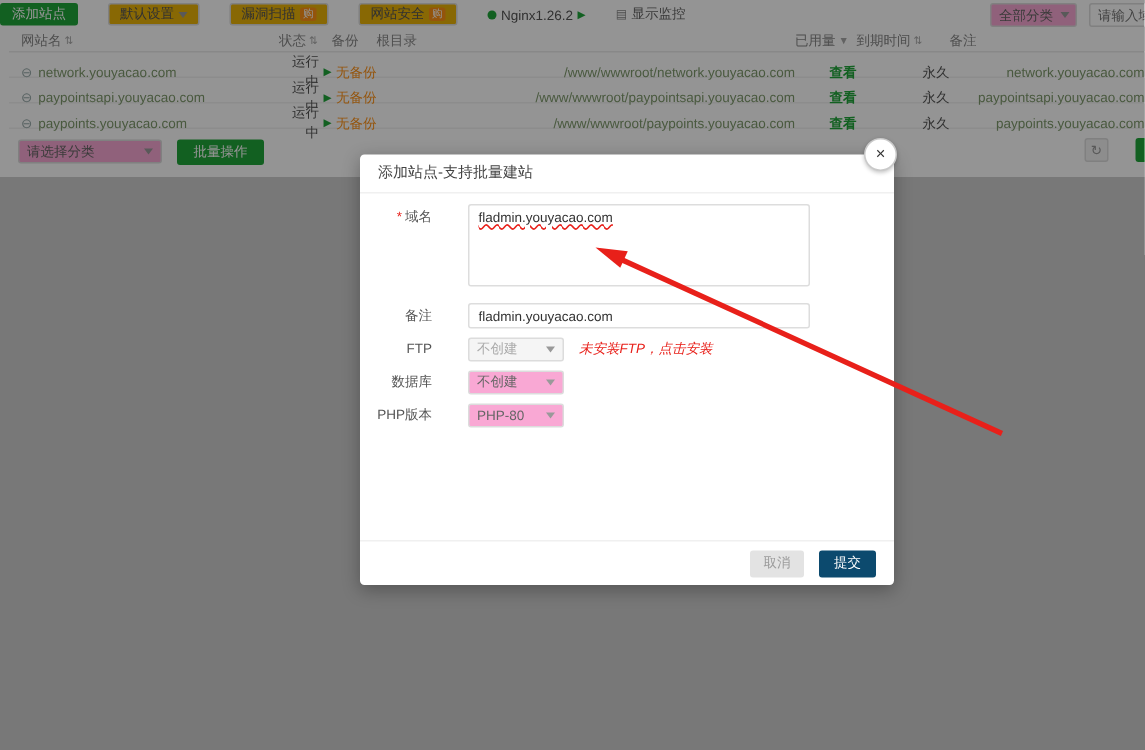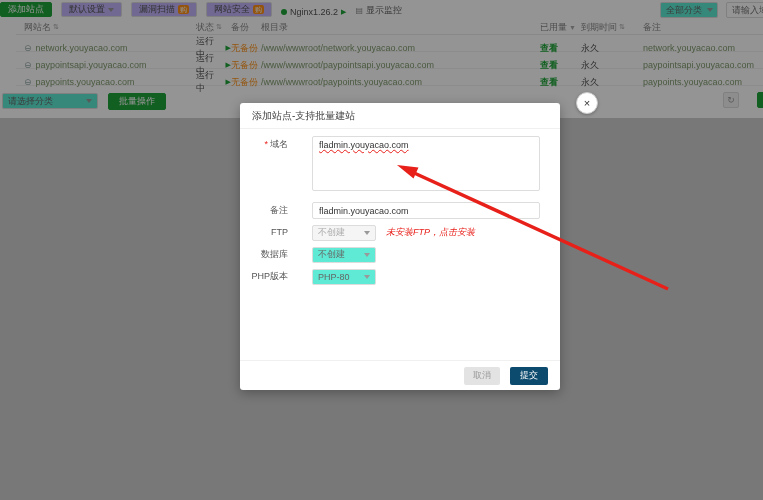--- a/index.html
+++ b/index.html
@@ -5,64 +5,64 @@
   * { margin:0; padding:0; box-sizing:border-box; }
   html,body { width:763px; height:500px; overflow:hidden; }
   body { font-family:"Liberation Sans","DejaVu Sans",sans-serif; background:#cfcfcf; position:relative; }
 
   .stage { position:absolute; inset:0; }
 
   
   .page { position:absolute; inset:0; z-index:1; }
   .content-bg { position:absolute; top:0; left:0; right:0; height:118px; background:#ffffff; }
 
-  .topbar { position:absolute; top:2px; left:0; height:15px; display:flex; align-items:flex-end; gap:9px; font-size:9px; }
-  .btn { display:inline-flex; align-items:center; gap:3px; height:15px; padding:0 7px; border:1px solid #dcdcdc; background:#c4b5fd; color:#555; border-radius:2px; font-size:9px; cursor:pointer; white-space:nowrap; }
+  .topbar { position:absolute; top:2px; left:0; height:15px; display:flex; align-items:center; gap:20px; font-size:9px; }
+  .btn { display:inline-flex; align-items:center; gap:3px; height:15px; padding:0 7px; border:1px solid #dcdcdc; background:#eab308; color:#555; border-radius:2px; font-size:9px; cursor:pointer; white-space:nowrap; }
   .btn.green { background:#20a53a; border-color:#20a53a; color:#fff; }
   .chev { width:0; height:0; border-left:3px solid transparent; border-right:3px solid transparent; border-top:4px solid #999; display:inline-block; }
   .badge { background:#ff9216; color:#fff; font-size:7px; line-height:9px; height:9px; padding:0 2px; border-radius:2px; }
   .nginx { display:flex; align-items:center; gap:3px; color:#555; cursor:pointer; }
   .dot { width:6px; height:6px; border-radius:50%; background:#20a53a; display:inline-block; }
   .play { color:#20a53a; font-size:7px; }
   .showmon { display:flex; align-items:center; gap:3px; color:#666; cursor:pointer; }
   .monicon { color:#888; font-size:8px; }
 
   .top-right { position:absolute; top:2px; left:660px; display:flex; gap:8px; align-items:center; }
-  .select { height:16px; border:1px solid #dcdcdc; border-radius:2px; background:#5eead4; color:#666; font-size:9px; display:inline-flex; align-items:center; justify-content:space-between; padding:0 5px; gap:5px; cursor:pointer; white-space:nowrap; }
+  .select { height:16px; border:1px solid #dcdcdc; border-radius:2px; background:#f9a8d4; color:#666; font-size:9px; display:inline-flex; align-items:center; justify-content:space-between; padding:0 5px; gap:5px; cursor:pointer; white-space:nowrap; }
   .select.disabled { background:#f5f5f5; color:#aaa; }
   .w58 { width:58px; } .w95 { width:96px; } .w64 { width:64px; }
   .search { width:120px; height:16px; border:1px solid #dcdcdc; border-radius:2px; font-size:9px; padding:0 5px; color:#555; }
 
   
-  .table { position:absolute; top:20px; left:16px; right:0; font-size:9px; }
+  .table { position:absolute; top:20px; left:6px; right:0; font-size:9px;text-align:right; }
   .trow { display:grid; grid-template-columns:172px 35px 30px 279px 41px 62px 1fr; align-items:center; padding-left:8px; height:17px; border-bottom:1px solid #f1f1f1; }
   .thead { height:15px; color:#888; border-bottom:1px solid #ebebeb; }
   .thead .hc { display:flex; align-items:center; gap:2px; cursor:pointer; }
   .sorticon { font-size:7px; color:#aaa; }
   .site-name { display:flex; align-items:center; gap:4px; color:#7f9a6d; cursor:pointer; }
   .site-icon { color:#9aa; font-size:9px; }
   .status { color:#555; display:flex; gap:3px; align-items:center; cursor:pointer; }
   .nobackup { color:#ff9216; }
   .path { color:#7f9a6d; cursor:pointer; }
   .usage { color:#20a53a; font-weight:bold; cursor:pointer; }
   .expire { color:#555; }
   .note { color:#7f9a6d; }
 
   
-  .bulkbar { position:absolute; top:92px; left:2px; right:0; height:18px; display:flex; align-items:center; gap:10px; font-size:9px; }
+  .bulkbar { position:absolute; top:92px; left:12px; right:0; height:18px; display:flex; align-items:center; gap:10px; font-size:9px; }
   .bulkbar .btn.green { height:17px; padding:0 10px; }
   .right-mini { position:absolute; right:2px; top:0; display:flex; gap:6px; }
   .mini-btn { width:16px; height:16px; border:1px solid #dcdcdc; background:#f3f3f3; border-radius:2px; color:#999; font-size:9px; line-height:14px; text-align:center; cursor:pointer; }
   .mini-btn.green { background:#20a53a; border-color:#20a53a; position:relative; right:-12px; }
 
   
   .overlay { position:absolute; inset:0; background:rgba(0,0,0,0.42); z-index:5; }
 
   
-  .modal { position:absolute; left:240px; top:103px; width:320px; height:287px; background:#fff; border-radius:3px; z-index:10; box-shadow:0 3px 12px rgba(0,0,0,0.3); }
+  .modal { position:absolute; left:240px; top:103px; width:356px; height:287px; background:#fff; border-radius:3px; z-index:10; box-shadow:0 3px 12px rgba(0,0,0,0.3); }
   .modal-header { height:26px; line-height:26px; padding:0 12px; font-size:10px; color:#444; border-bottom:1px solid #f0f0f0; }
   .tabs { margin:6px 12px 0; display:flex; gap:5px; border-bottom:1px solid #e4e4e4; font-size:9px; }
   .tab { height:20px; line-height:19px; padding:0 6px; border:1px solid #e4e4e4; border-bottom:none; border-radius:2px 2px 0 0; color:#666; background:#fff; cursor:pointer; white-space:nowrap; }
   .tab.active { color:#20a53a; }
 
   .form { padding:7px 0 0; font-size:9px; }
   .frow { display:flex; align-items:center; margin-bottom:5px; }
   .frow.top { align-items:flex-start; margin-bottom:11px; }
   .flabel { width:48px; flex:none; text-align:right; color:#555; margin-right:24px; line-height:17px; }
   .req { color:#e8201a; margin-right:2px; }

